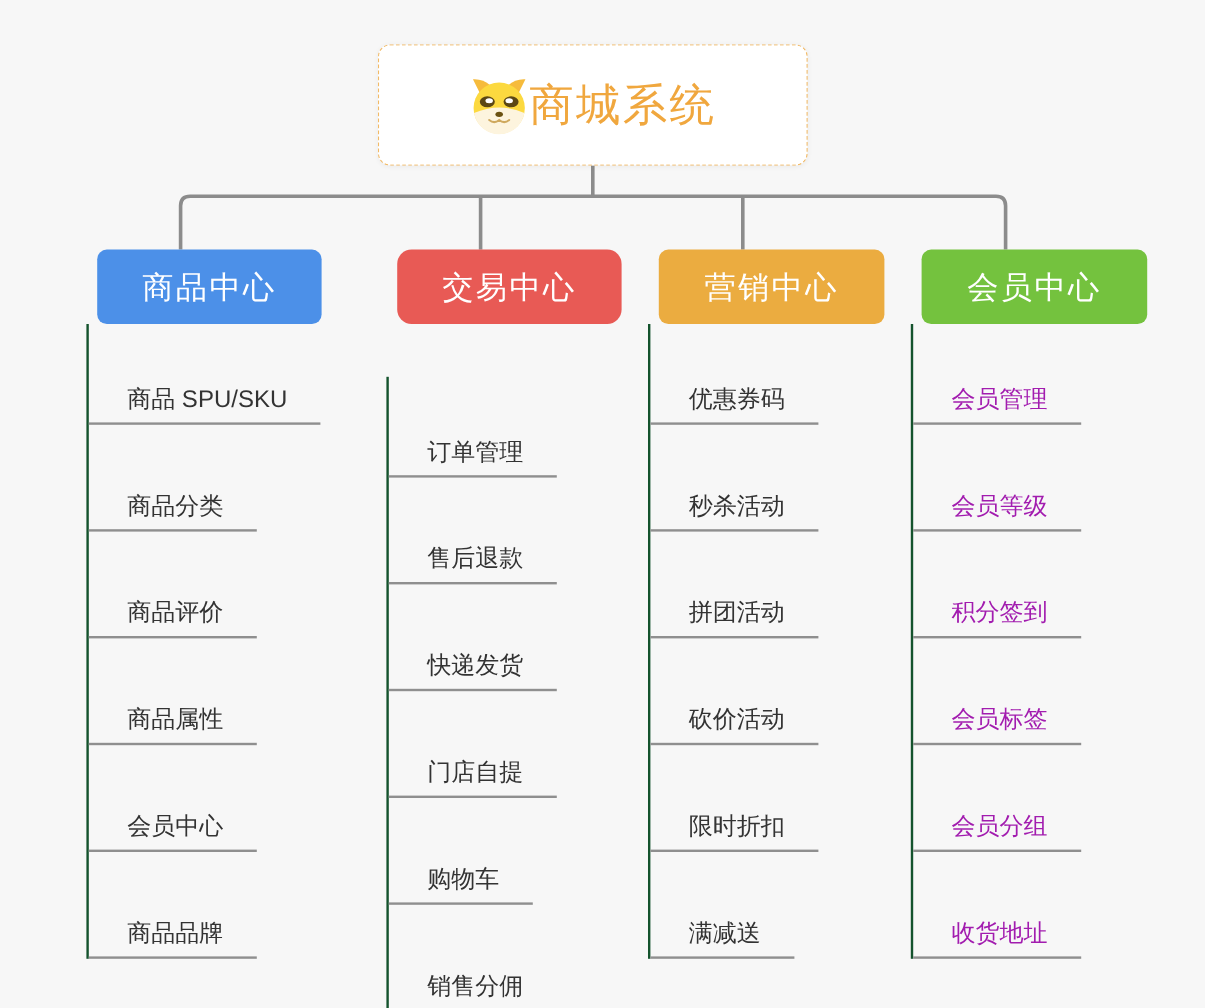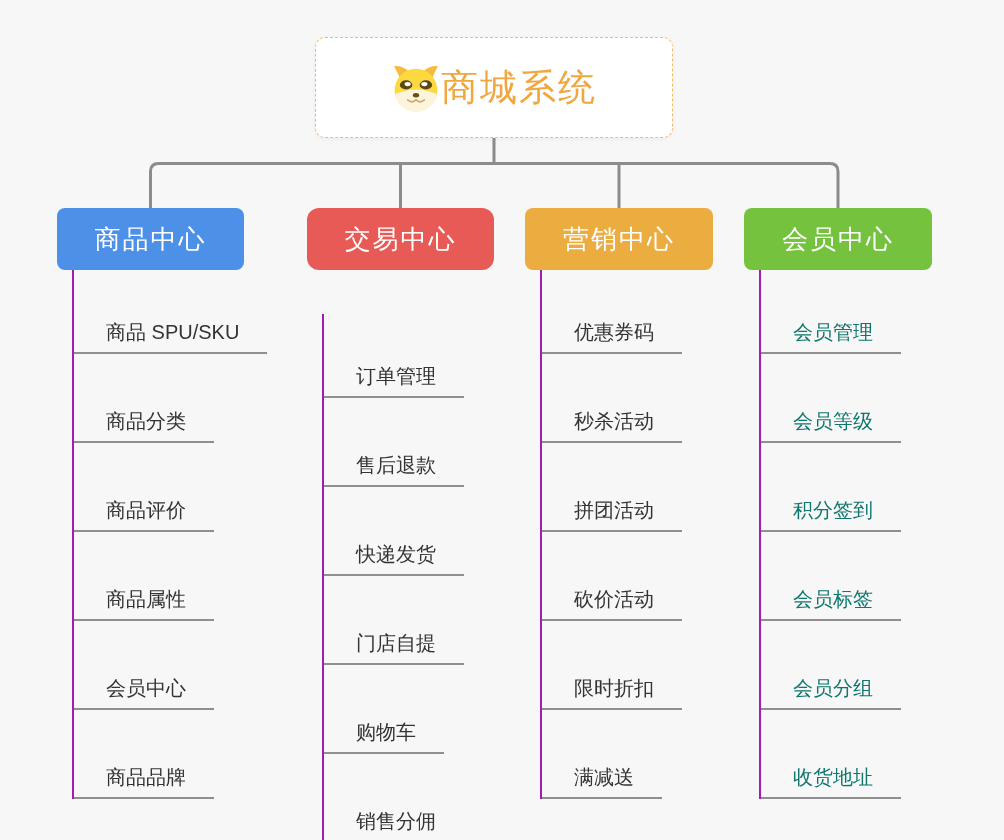--- a/index.html
+++ b/index.html
@@ -48,32 +48,33 @@
     height:62px;
     box-sizing:border-box;
     border-radius:8px;
     display:flex;
     align-items:center;
     justify-content:center;
     color:#ffffff;
     font-size:26px;
     letter-spacing:2px;
     cursor:pointer;
+    margin-left:24px;
   }
   .bh-1{ left:57px;  width:187px; background:#4c90e8; }
   .bh-2{ left:307px; width:187px; background:#e85a55;border-radius:12px; }
   .bh-3{ left:525px; width:188px; background:#ebac40; }
   .bh-4{ left:744px; width:188px; background:#74c23e; }
   
   .children{
     position:absolute;
     top:270px;
     margin:0; padding:0;
     list-style:none;
-    border-left:2px solid #a21caf;
+    border-left:2px solid #14532d;
     color:#333333;
   }
   .ch-1{ left:72px; }
   .ch-2{ left:322px; }
   .ch-3{ left:540px; }
   .ch-4{ left:759px; }
   .child-item{
     box-sizing:border-box;
     height:89px;
     display:flex;
@@ -186,21 +187,21 @@
         <span>砍价活动</span>
       </li>
     <li class="child-item">
         <span>限时折扣</span>
       </li>
     <li class="child-item">
         <span>满减送</span>
       </li>
   </ul>
 
-  <ul class="children ch-4" style="color: #0f766e;">
+  <ul class="children ch-4" style="color: #a21caf;">
     <li class="child-item">
         <span>会员管理</span>
       </li>
     <li class="child-item">
         <span>会员等级</span>
       </li>
     <li class="child-item">
         <span>积分签到</span>
       </li>
     <li class="child-item">

